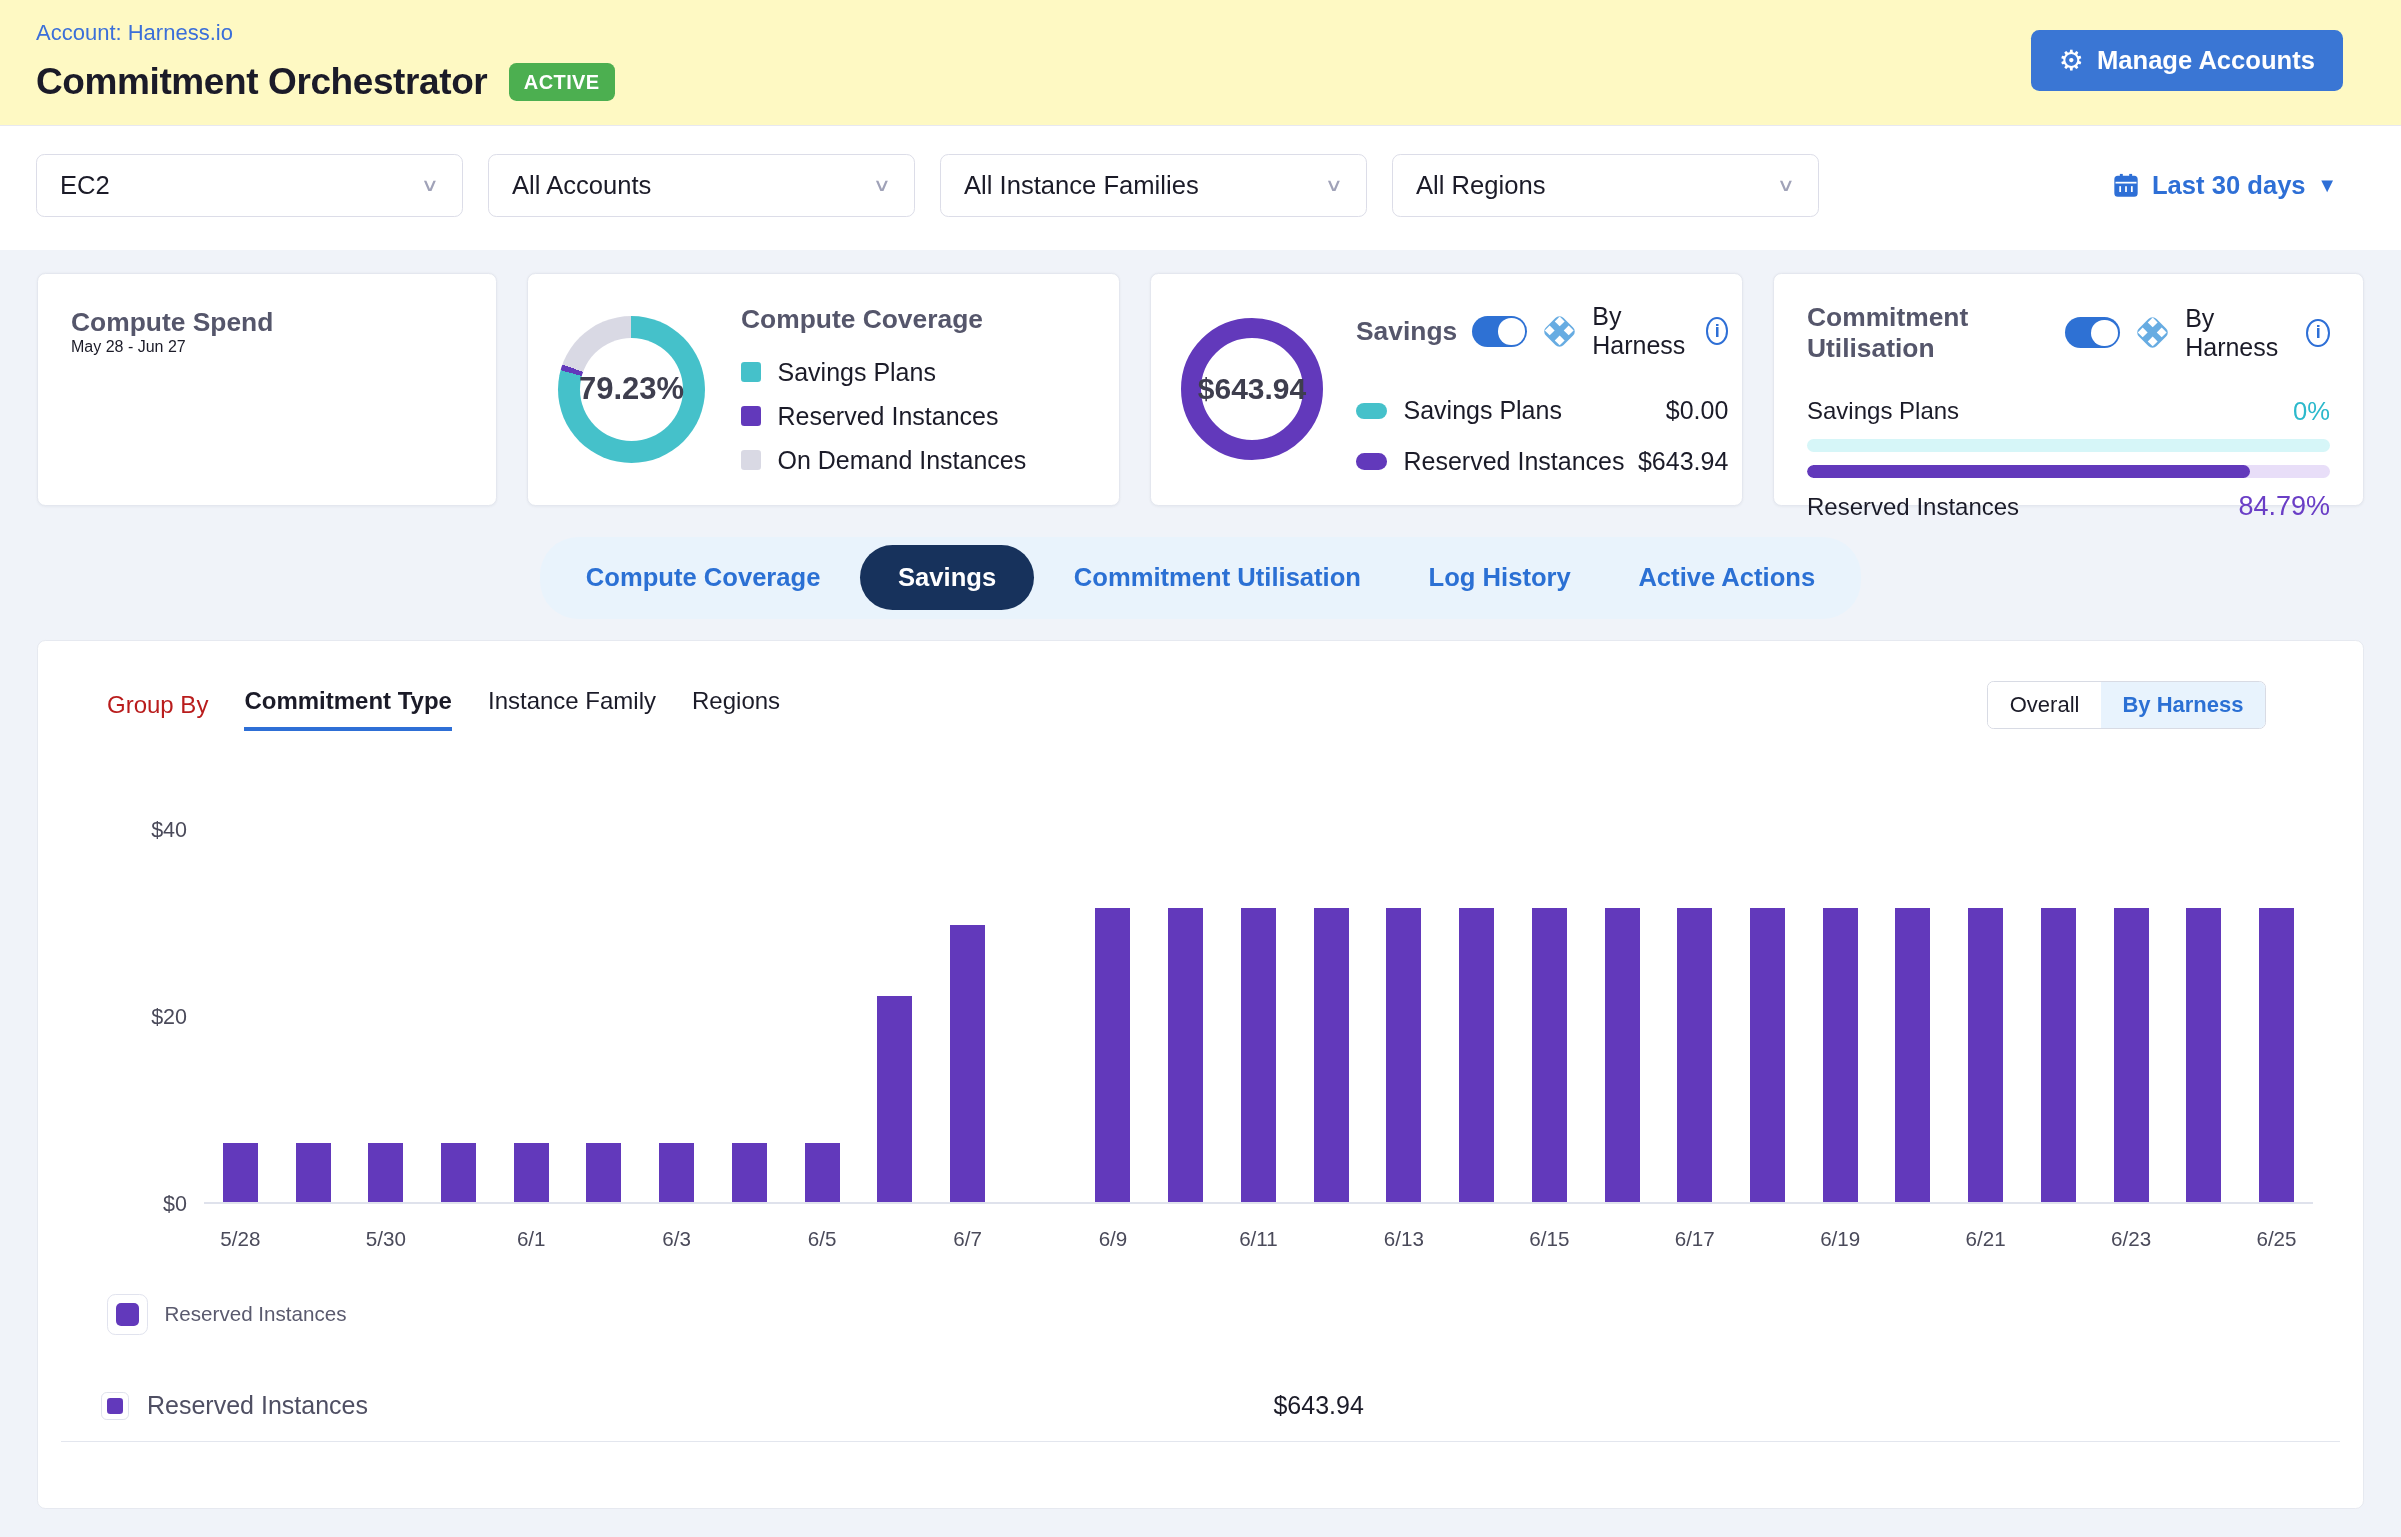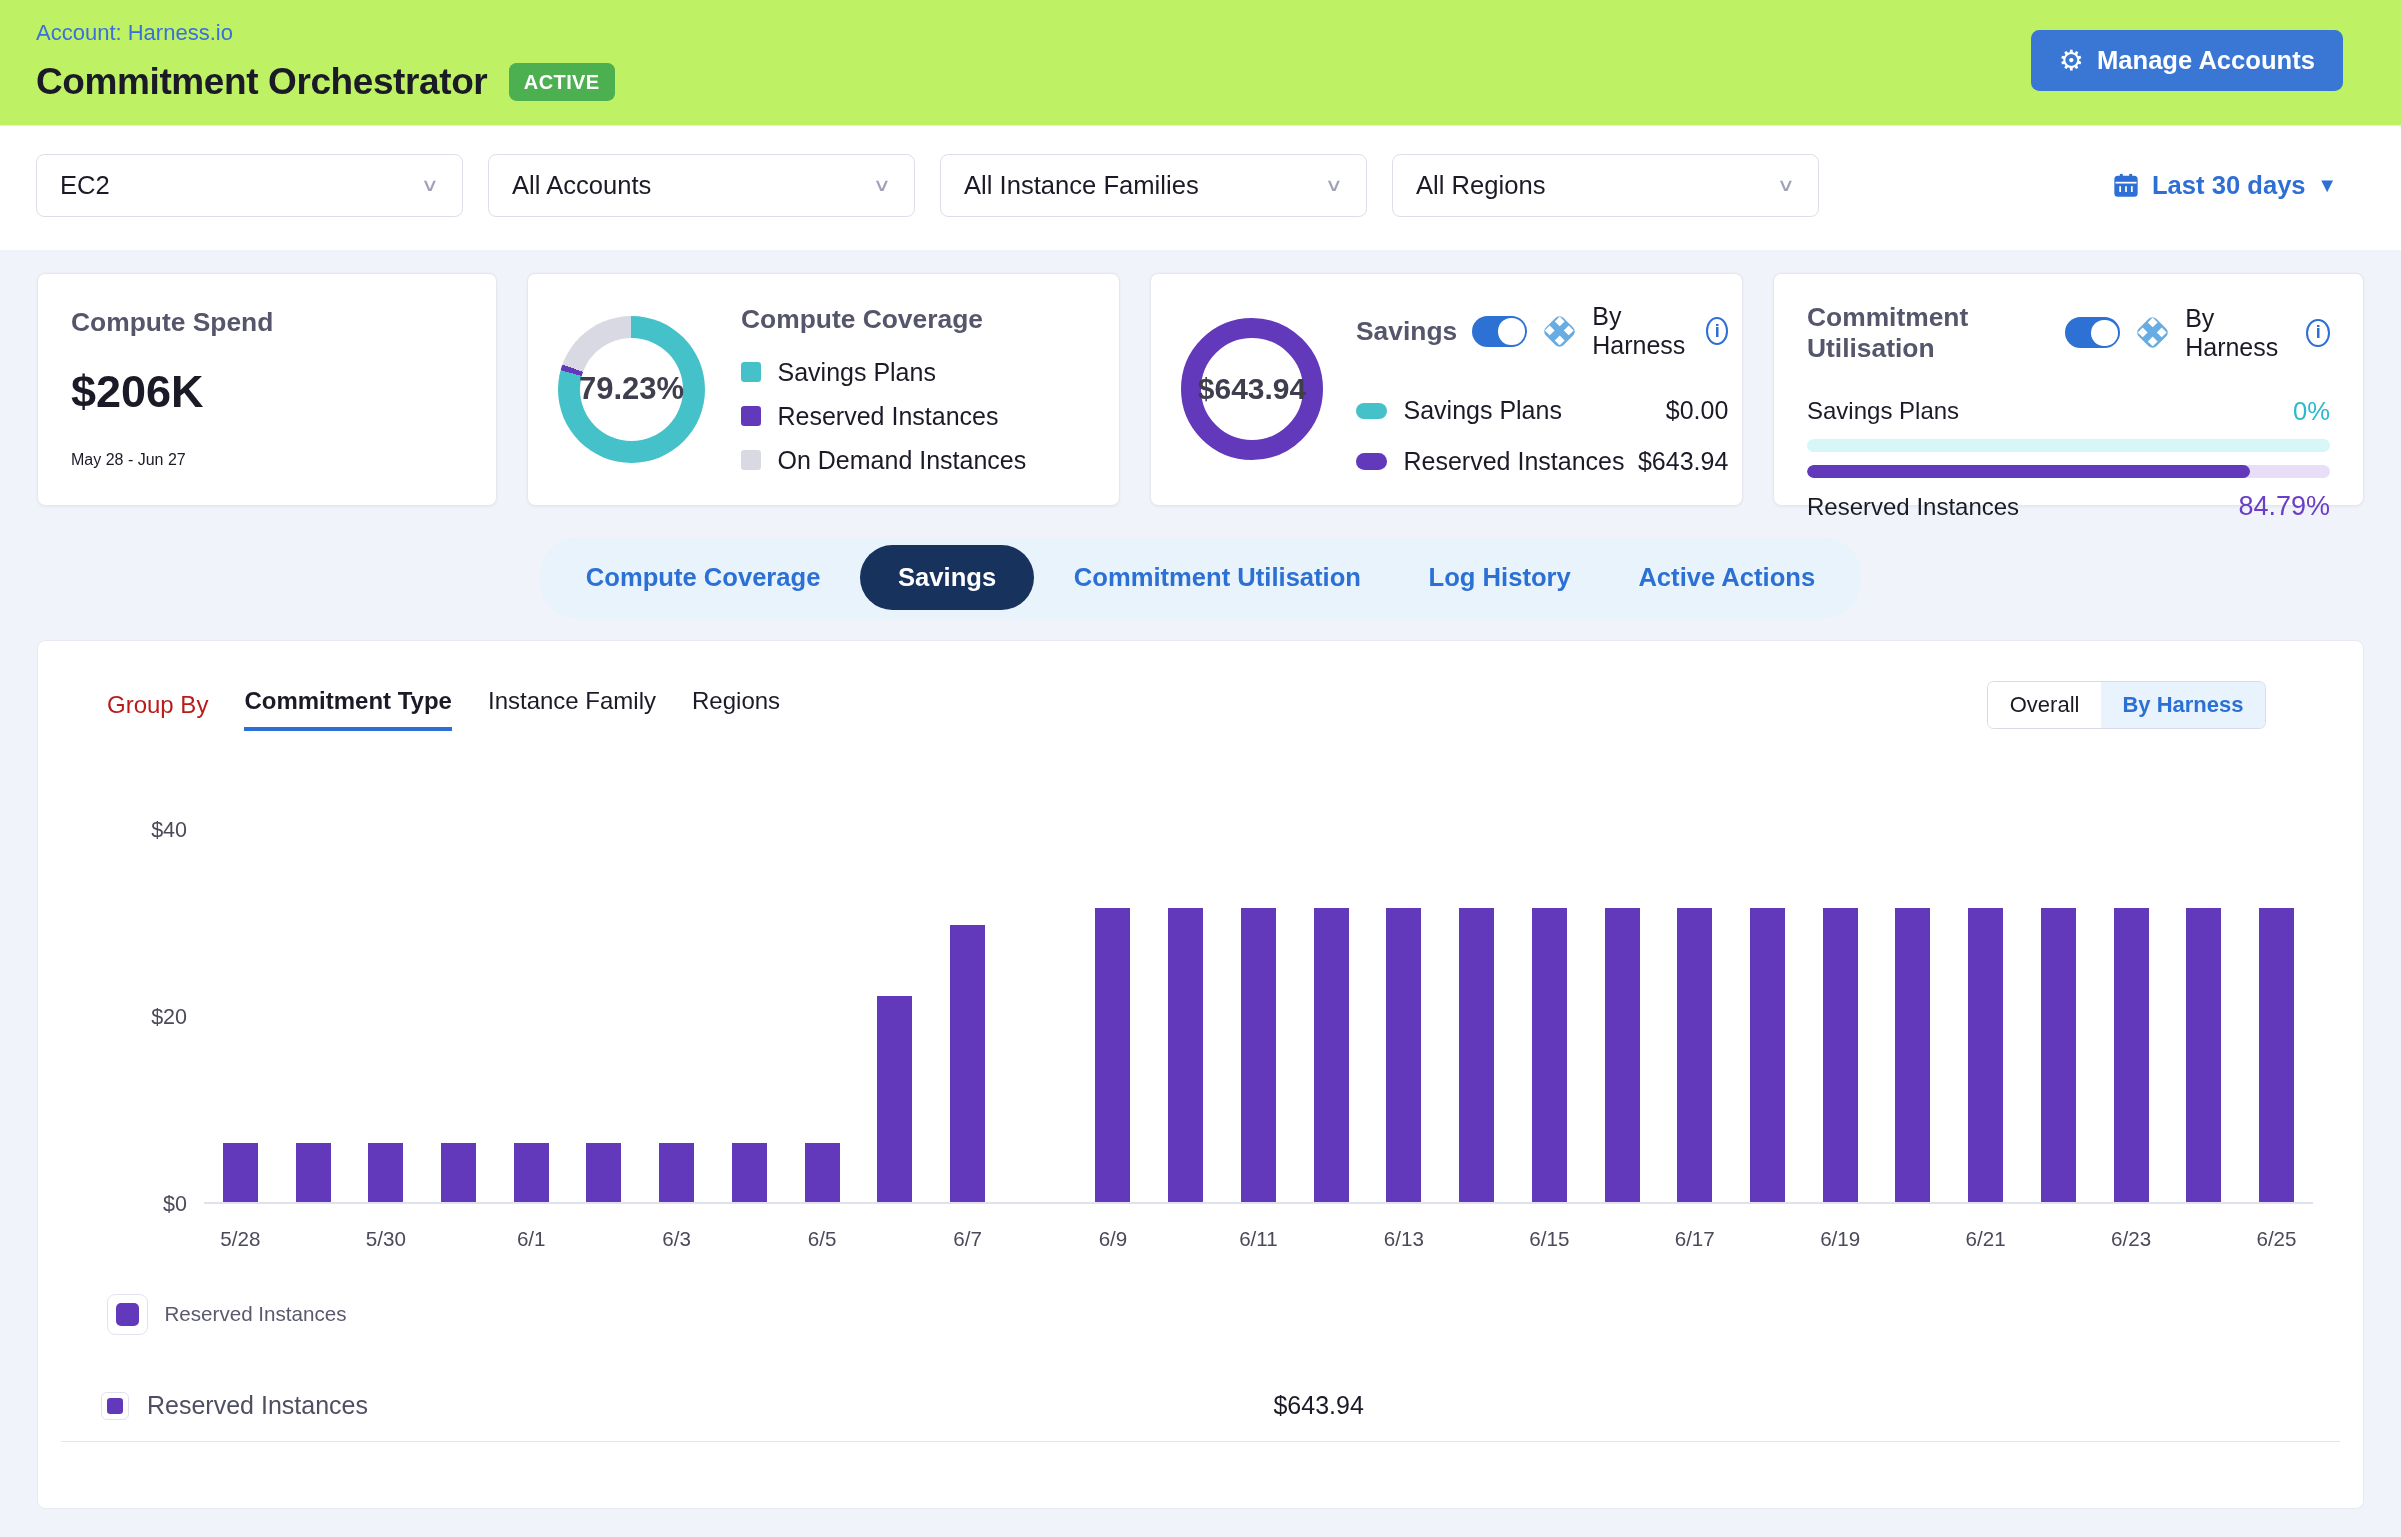--- a/index.html
+++ b/index.html
@@ -1,20 +1,20 @@
 <!DOCTYPE html>
 <html style="font-size:13.2px"><head>
 <meta charset="utf-8">
 <style>
   * { box-sizing: border-box; margin: 0; padding: 0; }
   html, body { width: 2401px; height: 1538px; overflow: hidden; }
   body { font-family: "Liberation Sans", sans-serif; background: #f0f3f9; color: #1b1b28; }
 
   
-  .header { background: #bef264; padding: 20px 58px 21.5px 36px; position: relative; }
+  .header { background: #fef9c3; padding: 20px 58px 21.5px 36px; position: relative; }
   .crumb { color: #3b6fd9; font-size: 22px; }
   .title-row { display: flex; align-items: center; gap: 21.5px; margin-top: 15px; }
   .page-title { font-size: 37px; font-weight: bold; letter-spacing: -0.4px; text-align: center; }
   .badge { background: #4caf50; color: #fff; font-size: 20px; font-weight: bold; padding: 7.4px 15px; border-radius: 7.4px; letter-spacing: 0.4px; }
   .manage-btn { position: absolute; right: 58px; top: 30px; background: #3a76d4; color: #fff; border: none; border-radius: 8.3px; height: 61px; padding: 0 28px; font-size: 25.6px; font-weight: bold; display: flex; align-items: center; gap: 13.2px; cursor: pointer; font-family: inherit; }
   .gear { font-size: 28px; font-weight: normal; }
 
   
   .filterbar { background: #fff; border-top: 1.7px solid #e8e9f0; padding: 28px 64px 33px 36px; display: flex; align-items: center; }
   .select { width: 427px; height: 63px; border: 1.7px solid #dcdde8; border-radius: 8.3px; background: #fff; display: flex; align-items: center; justify-content: space-between; padding: 0 23px; margin-right: 25px; font-size: 25.6px; cursor: pointer; }
@@ -151,21 +151,20 @@
     </svg>
     <span>Last 30 days</span>
     <span class="caret-down">▼</span>
   </div>
 </div>
 
 <div class="cards">
 
   <div class="card card-spend">
     <h3>Compute Spend</h3>
-    <div class="spend-value">$206K</div>
     <div class="spend-period">May 28 - Jun 27</div>
   </div>
 
   <div class="card card-coverage">
     <div class="donut donut-cov" id="covDonut" style="background: conic-gradient(rgb(69, 193, 202) 0%, rgb(69, 193, 202) 79.23%, rgb(98, 57, 187) 79.23%, rgb(98, 57, 187) 80.53%, rgb(217, 217, 228) 80.53%, rgb(217, 217, 228) 100%);">
       <div class="hole">
           <span>79.23%</span>
         </div>
     </div>
     <div>

